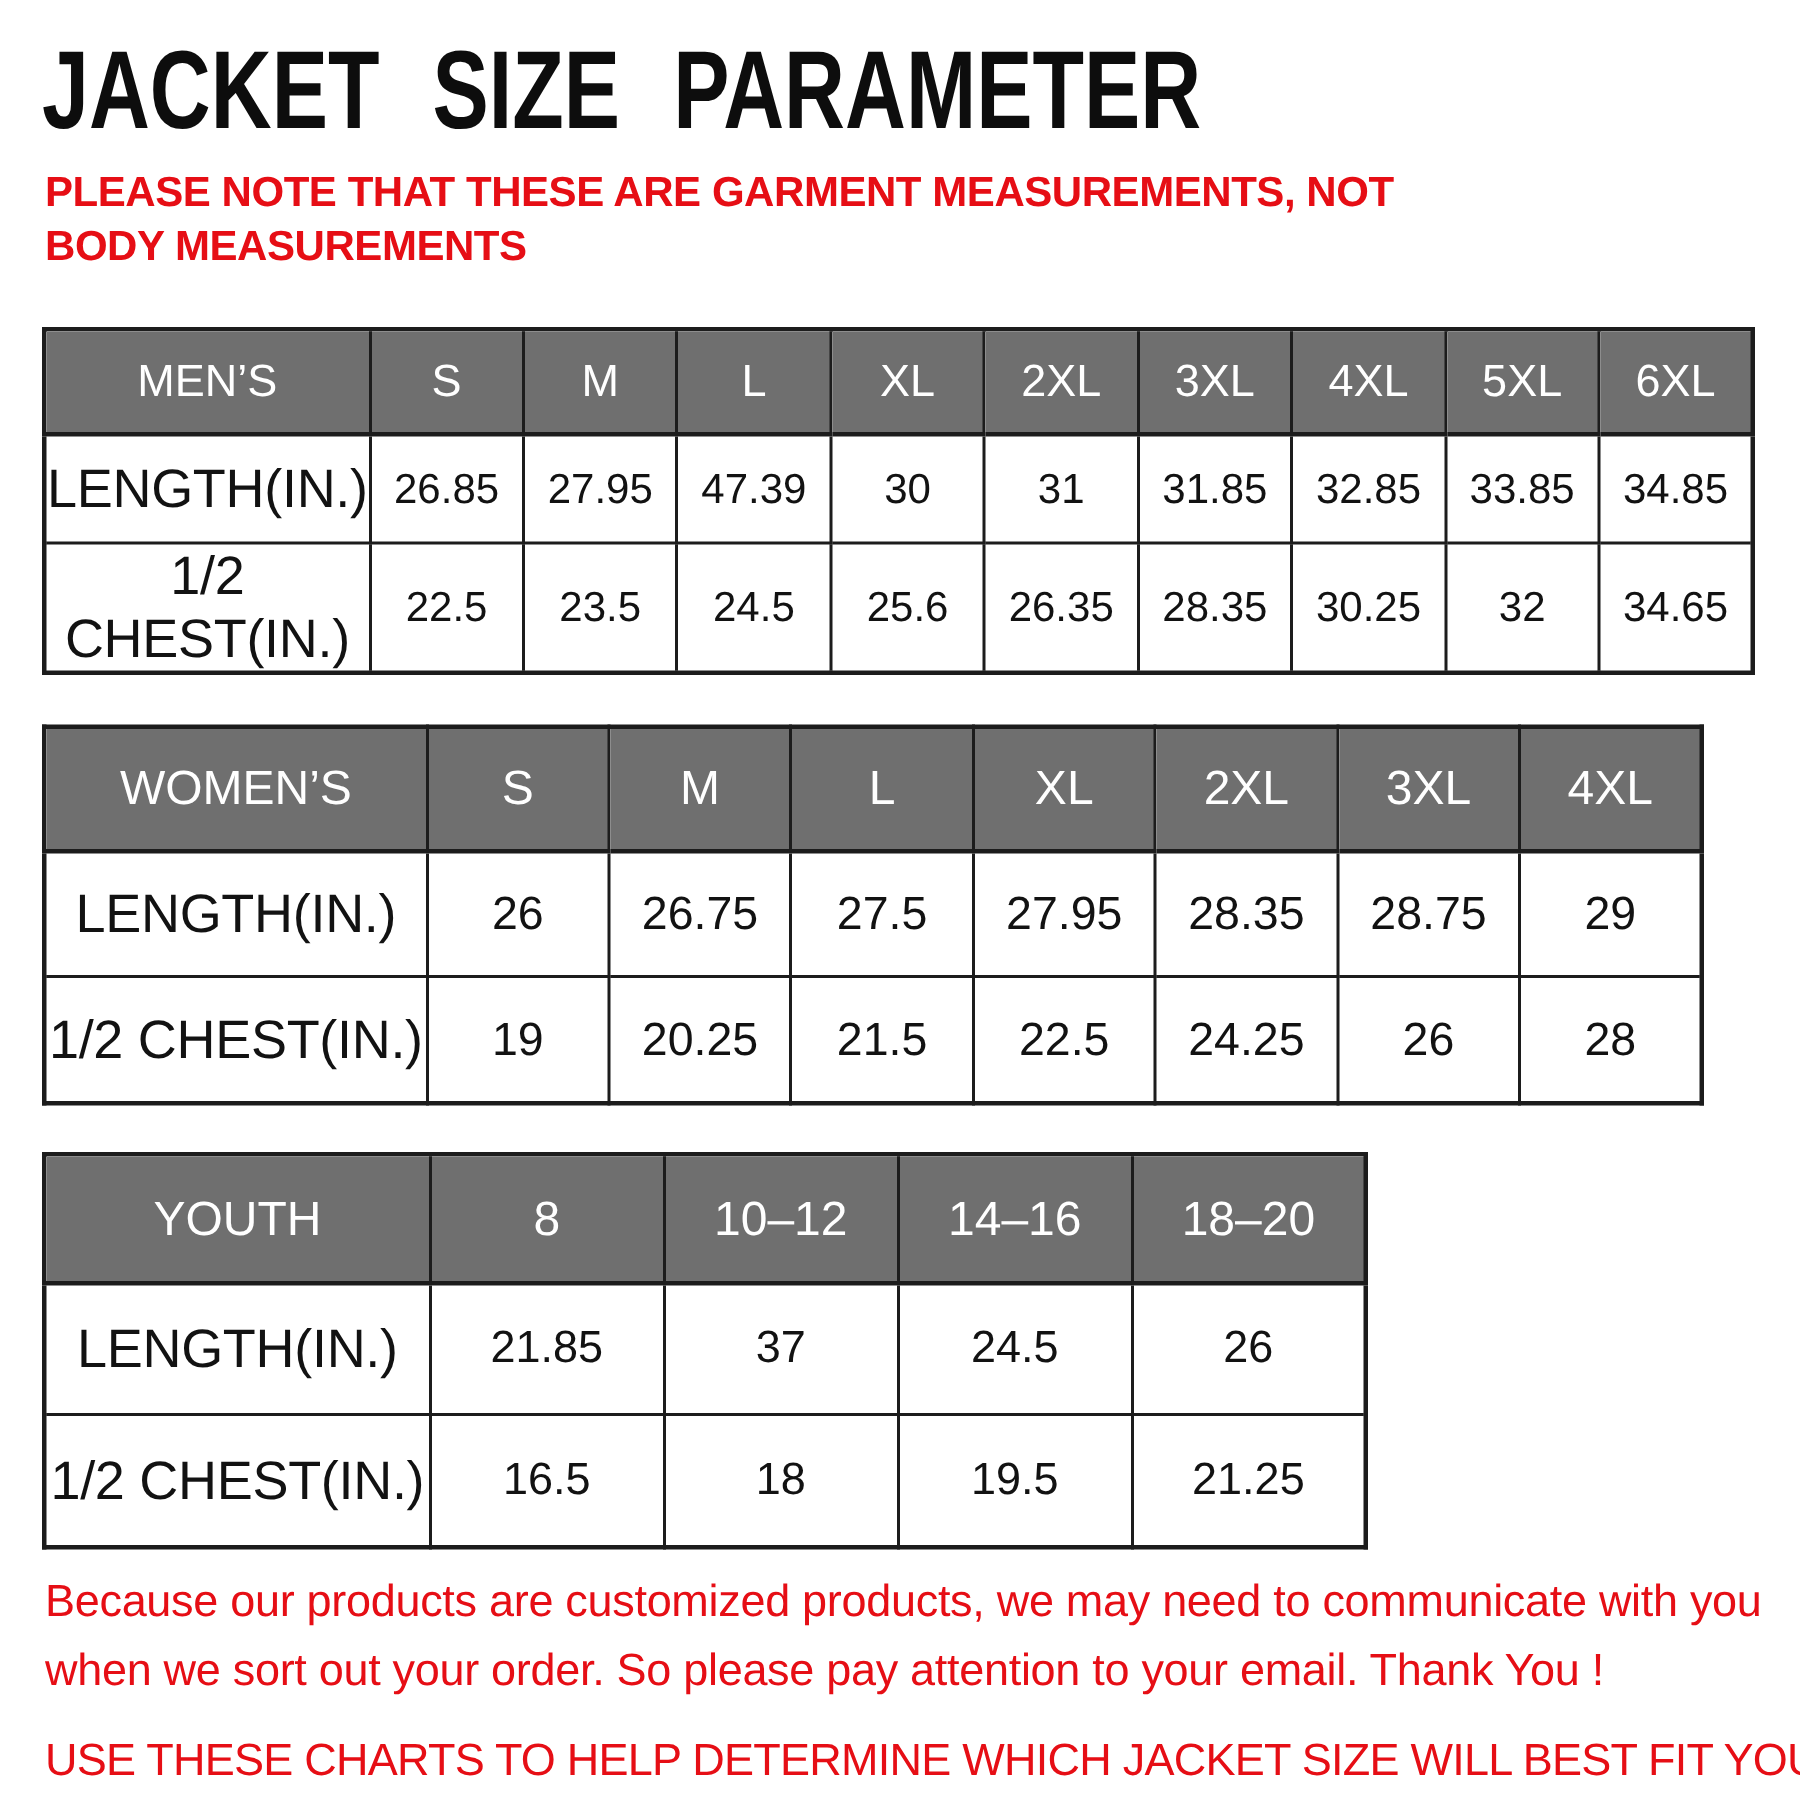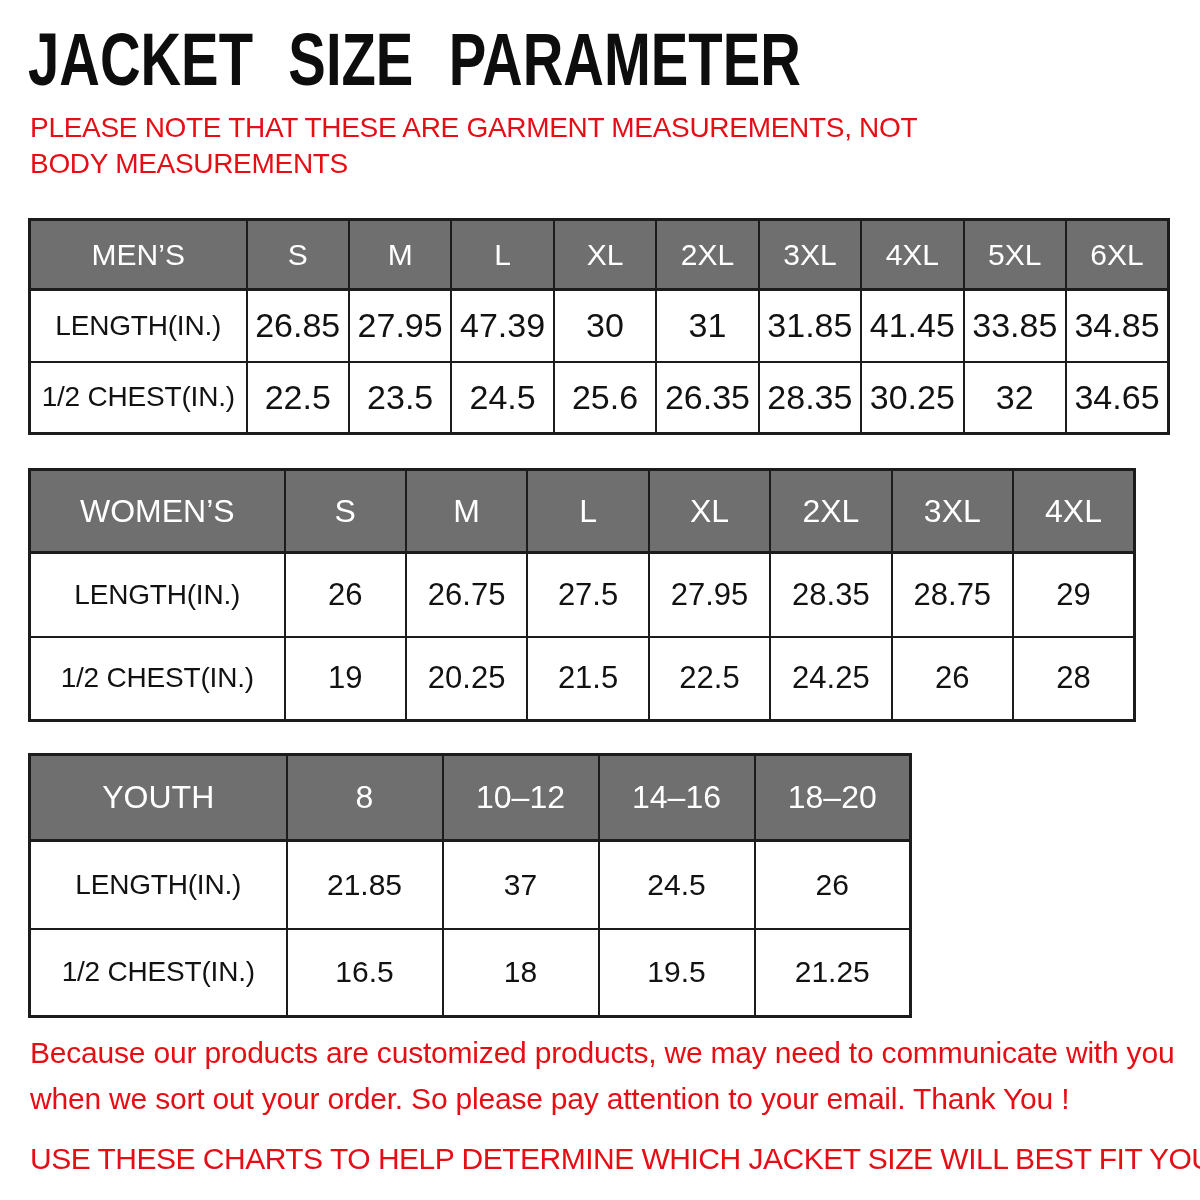--- a/index.html
+++ b/index.html
@@ -30,21 +30,21 @@
     display:inline-block;
     white-space:nowrap;
   }
   .note{
     margin:16px 0 16px 2px;
     max-width:920px;
     font-size:28px;
     line-height:36px;
     letter-spacing:-0.3px;
     color:var(--red);
-    font-weight:400;
+    font-weight:700;
   }
   table.size-table{
     border-collapse:collapse;
     table-layout:fixed;
     text-align:center;
     border:3px solid var(--border);
   }
   table.size-table th, table.size-table td{
     border:2px solid var(--border);
     padding:0;
@@ -56,38 +56,38 @@
     color:#ffffff;
     font-weight:400;
     border-bottom:3px solid var(--border);
   }
   
   .mens{width:1142px;margin-top:36px;margin-bottom:33px;}
   .mens .col-label{width:217px;}
   .mens thead tr{height:70px;}
   .mens tbody tr{height:72px;}
   .mens thead th{font-size:30px;}
-  .mens tbody td{font-size:34px;}
+  .mens tbody td{font-size:28px;}
   
   .womens{width:1108px;margin-bottom:31px;padding-left:24px;}
   .womens .col-label{width:255px;}
   .womens thead tr{height:83px;}
   .womens tbody tr{height:84px;}
   .womens thead th{font-size:32px;}
   .womens tbody td{font-size:31px;}
   
   .youth{width:884px;margin-bottom:12px;}
   .youth .col-label{width:257px;}
   .youth thead tr{height:86px;}
   .youth tbody tr{height:88px;}
   .youth thead th{font-size:32px;}
   .youth tbody td{font-size:30px;}
 
   table.size-table td.row-label{
-    font-size:28px;
+    font-size:36px;
     letter-spacing:-0.2px;
   }
   .womens td.row-label{font-size:31px;}
   .youth td.row-label{font-size:30px;}
 
   .footer-paragraph{
     margin:2px 0 0 2px;
     width:1165px;
     font-size:30px;
     line-height:46px;
@@ -135,21 +135,21 @@
     </thead>
   <tbody>
       <tr>
         <td class="row-label">LENGTH(IN.)</td>
         <td>26.85</td>
         <td>27.95</td>
         <td>47.39</td>
         <td>30</td>
         <td>31</td>
         <td>31.85</td>
-        <td>41.45</td>
+        <td>32.85</td>
         <td>33.85</td>
         <td>34.85</td>
       </tr>
       <tr>
         <td class="row-label">1/2 CHEST(IN.)</td>
         <td>22.5</td>
         <td>23.5</td>
         <td>24.5</td>
         <td>25.6</td>
         <td>26.35</td>

